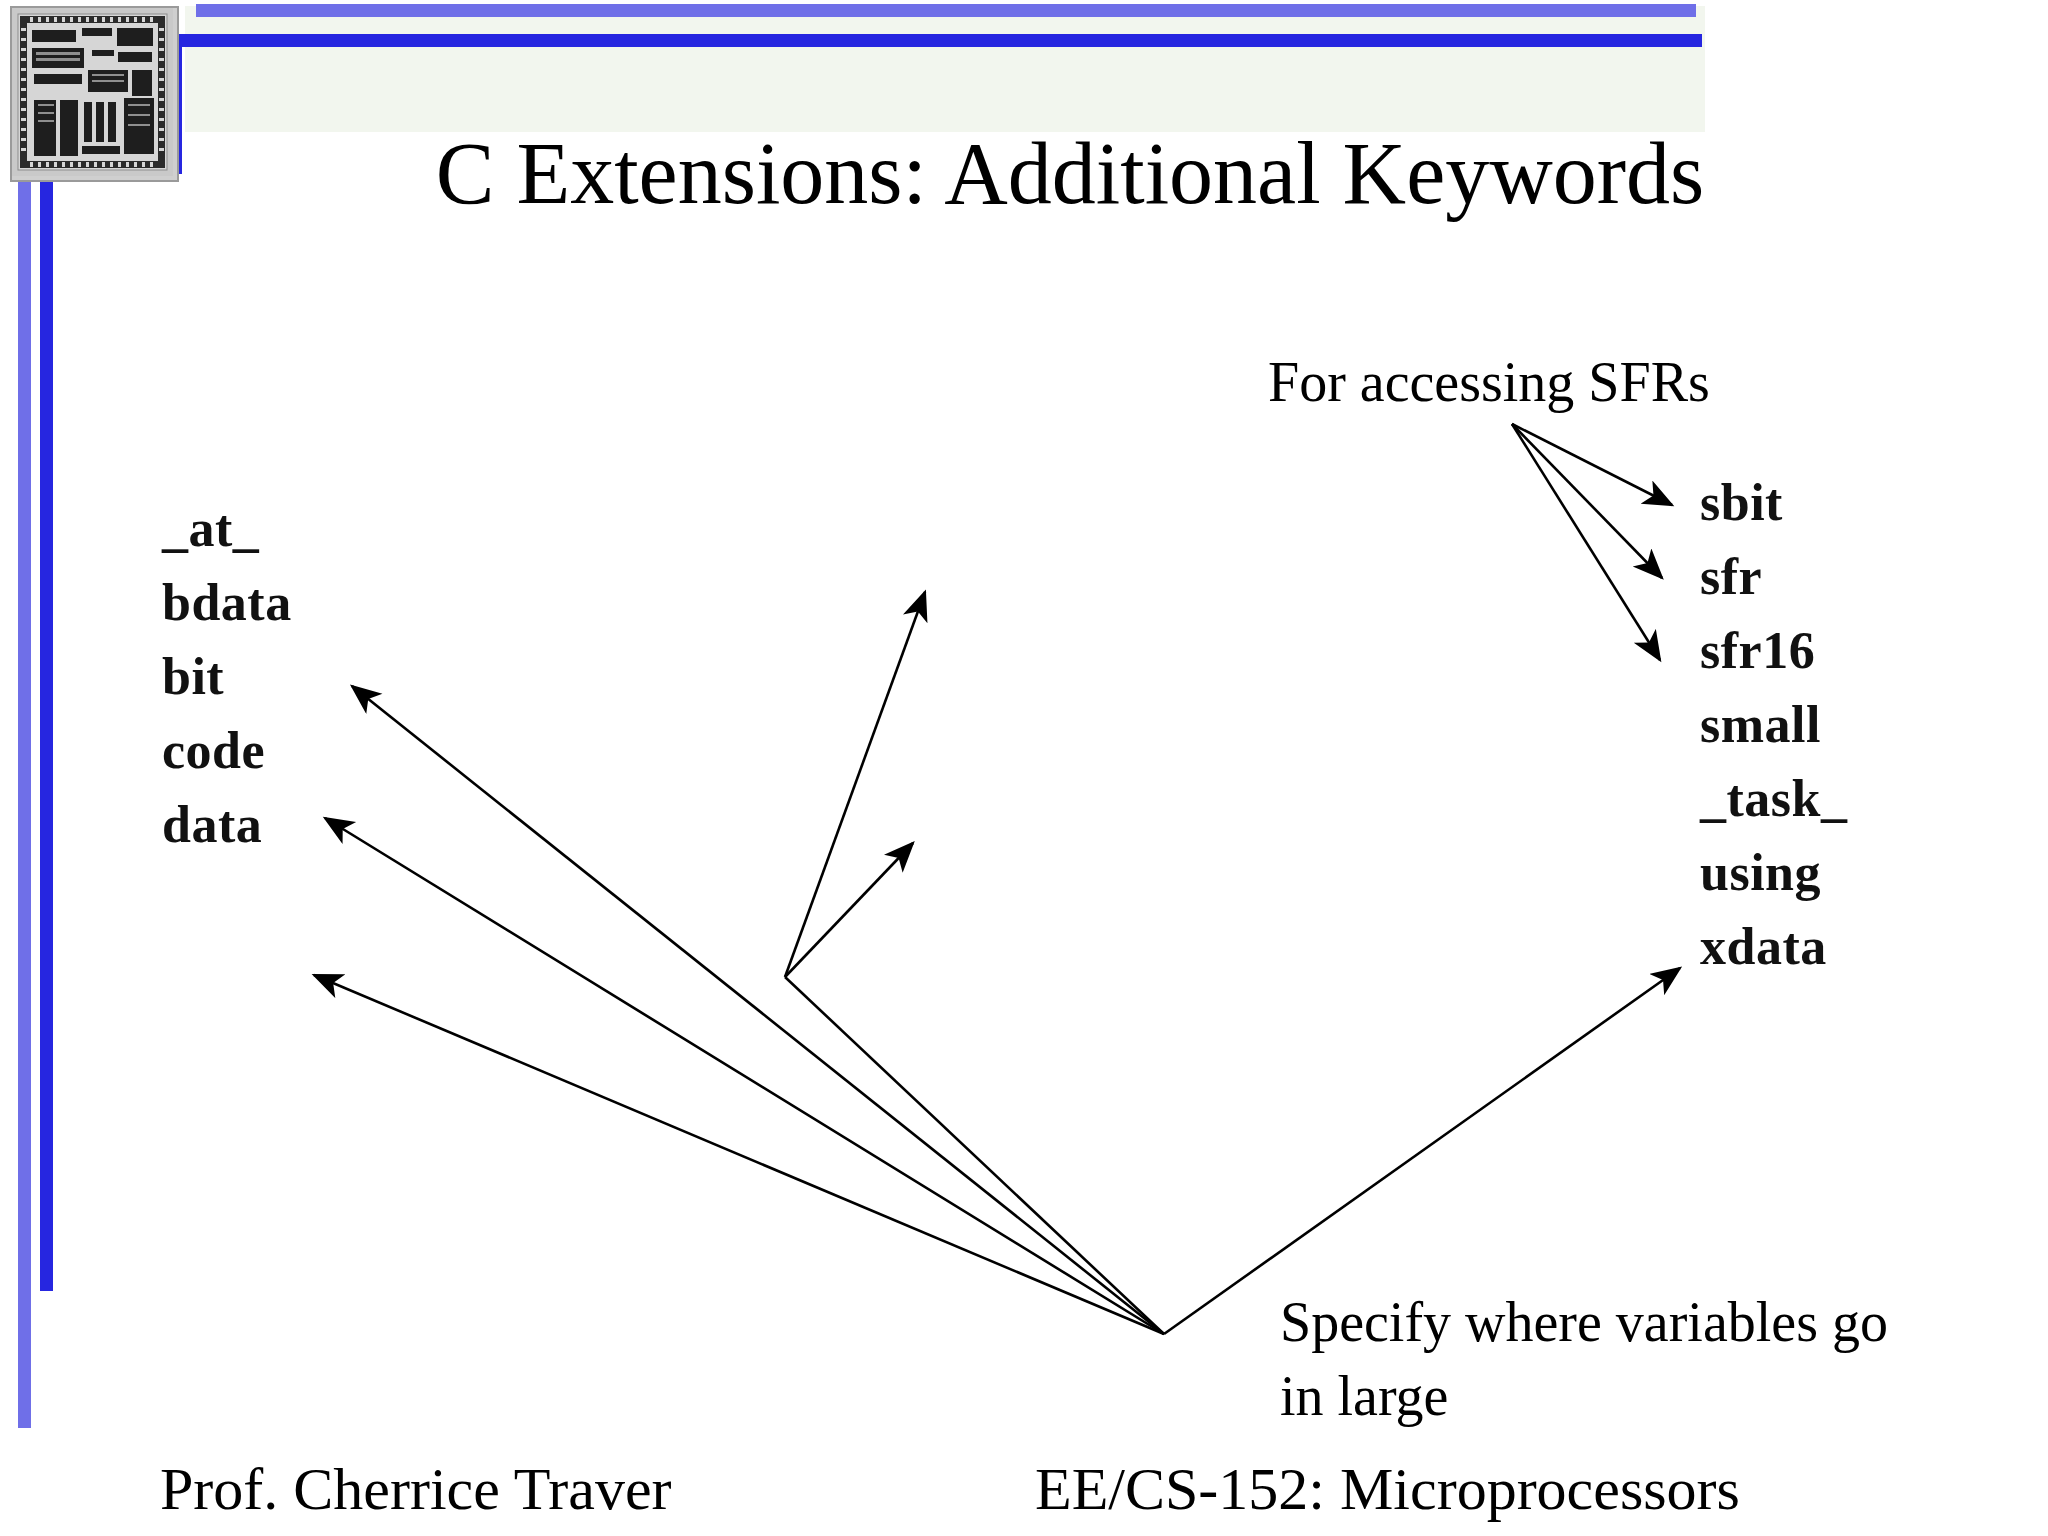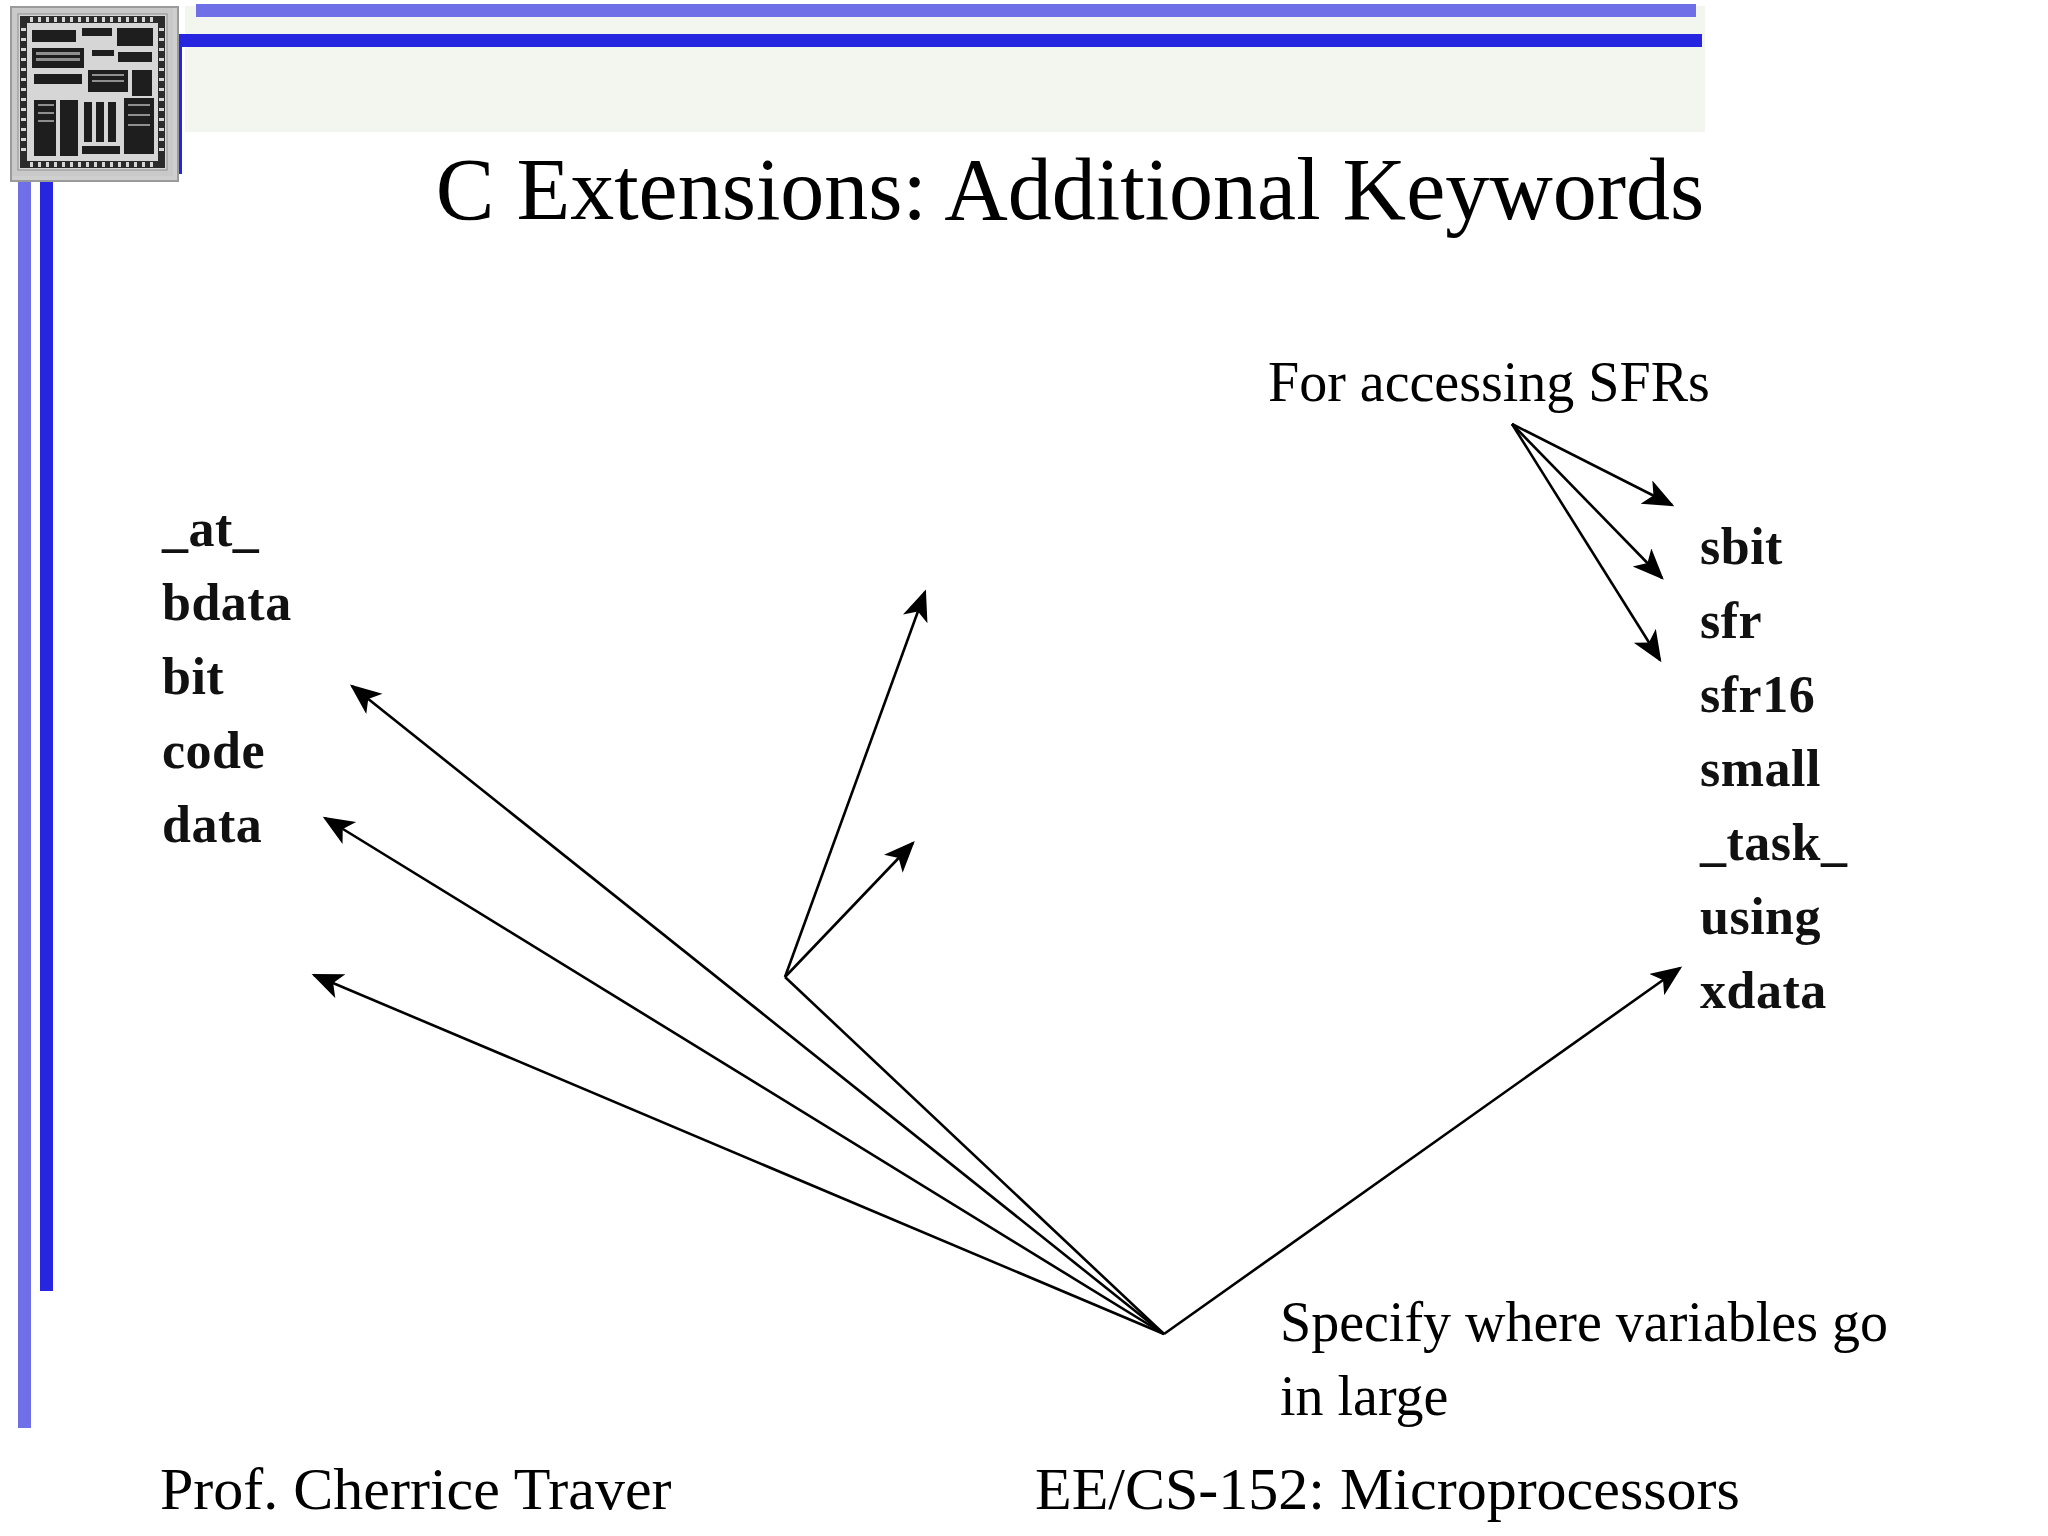--- a/index.html
+++ b/index.html
@@ -86,21 +86,21 @@
     background: #cfcfcf;
     border: 2px solid #9a9a9a;
     overflow: hidden;
   }
   .chip svg { display:block; }
 
   
   .title {
     position: absolute;
     left: 185px;
-    top: 144px;
+    top: 128px;
     width: 1770px;
     text-align: center;
     font-family: "Liberation Serif", "DejaVu Serif", serif;
     font-size: 88px;
     line-height: 92px;
     color: #000000;
     white-space: nowrap;
   }
 
   
@@ -109,21 +109,21 @@
     font-family: "Liberation Serif", "DejaVu Serif", serif;
     font-weight: bold;
     font-size: 52px;
     line-height: 74px;
     color: #111111;
     letter-spacing: 0.5px;
   }
   .kw-col div { white-space: nowrap; }
   #col-left   { left: 162px;  top: 492px; }
   #col-middle { left: 935px;  top: 466px; }
-  #col-right  { left: 1700px; top: 466px; margin-top: 44px; }
+  #col-right  { left: 1700px; top: 466px; }
 
   
   .note {
     position: absolute;
     font-family: "Liberation Serif", "DejaVu Serif", serif;
     font-size: 56px;
     line-height: 74px;
     color: #000000;
     white-space: pre-line;
     margin-left: 40px;

